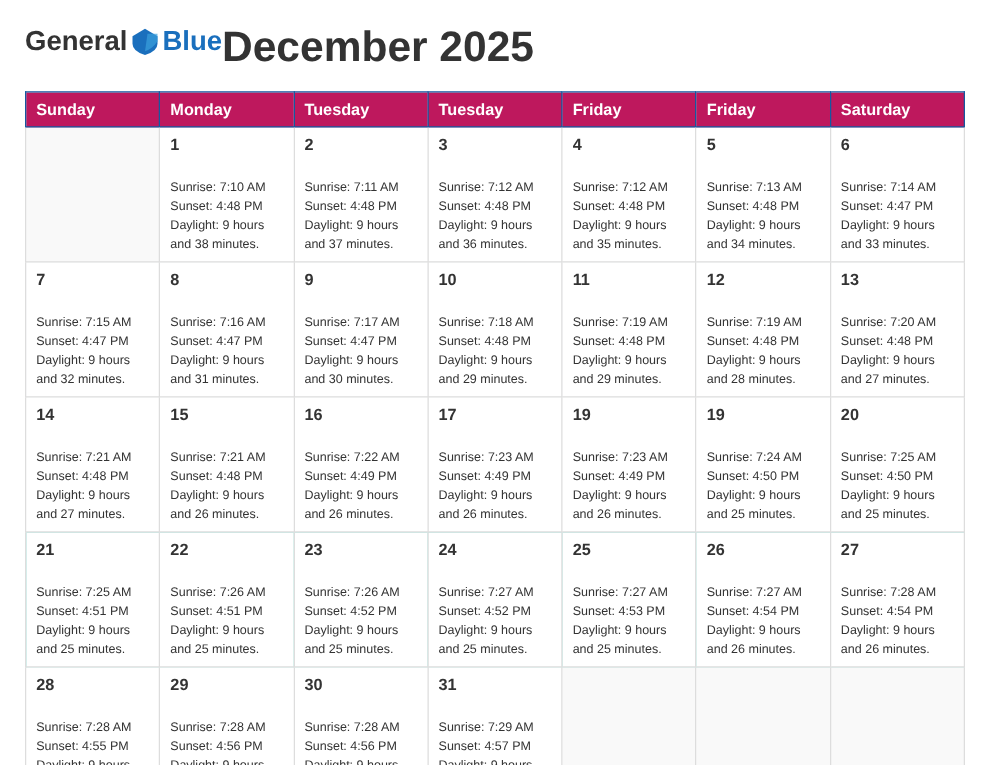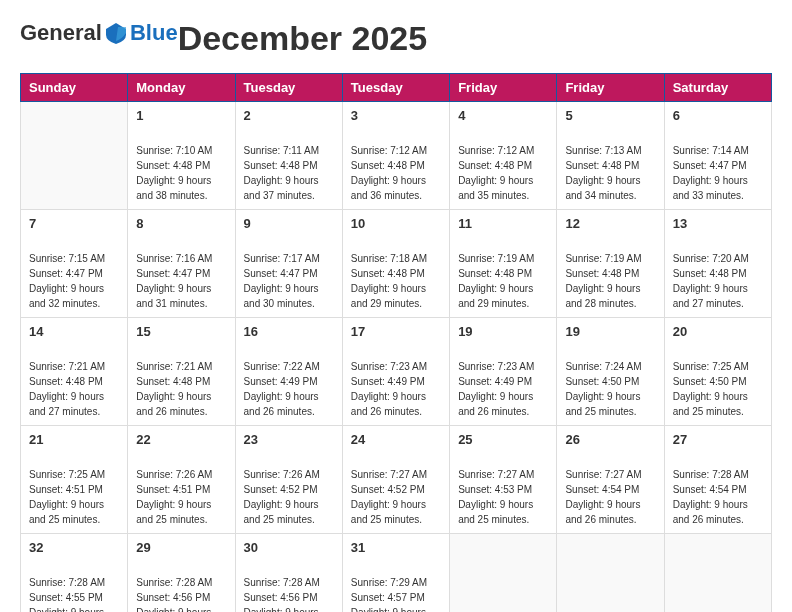--- a/index.html
+++ b/index.html
@@ -235,21 +235,21 @@
           <span class="day-number">26</span>
           <div class="day-info">Sunrise: 7:27 AM<br>Sunset: 4:54 PM<br>Daylight: 9 hours and 26 minutes.</div>
         </td>
         <td>
           <span class="day-number">27</span>
           <div class="day-info">Sunrise: 7:28 AM<br>Sunset: 4:54 PM<br>Daylight: 9 hours and 26 minutes.</div>
         </td>
       </tr>
       <tr>
         <td>
-          <span class="day-number">32</span>
+          <span class="day-number">28</span>
           <div class="day-info">Sunrise: 7:28 AM<br>Sunset: 4:55 PM<br>Daylight: 9 hours and 26 minutes.</div>
         </td>
         <td>
           <span class="day-number">29</span>
           <div class="day-info">Sunrise: 7:28 AM<br>Sunset: 4:56 PM<br>Daylight: 9 hours and 27 minutes.</div>
         </td>
         <td>
           <span class="day-number">30</span>
           <div class="day-info">Sunrise: 7:28 AM<br>Sunset: 4:56 PM<br>Daylight: 9 hours and 27 minutes.</div>
         </td>

